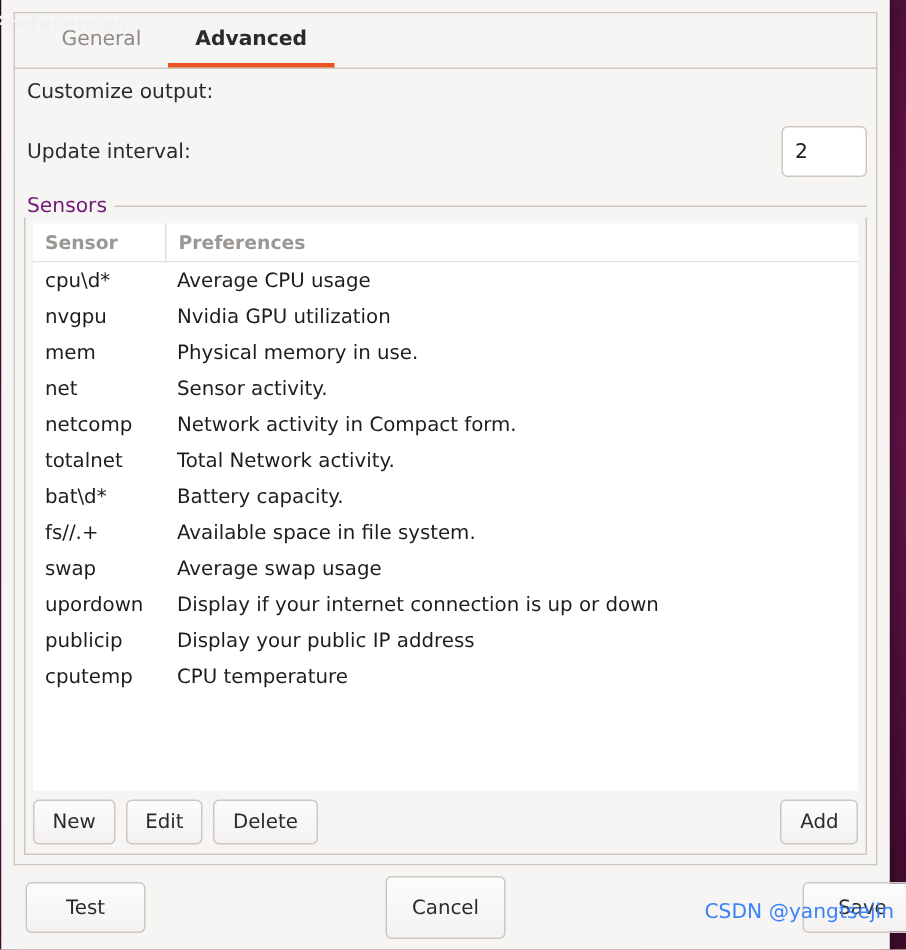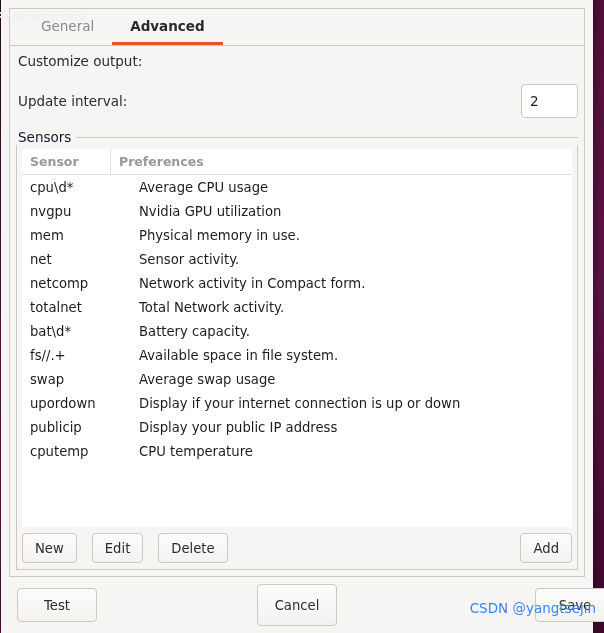--- a/index.html
+++ b/index.html
@@ -174,21 +174,21 @@
     min-height: 0;
   }
   #sensors-legend-row {
     display: flex;
     align-items: center;
     height: 16px;
     flex: 0 0 auto;
   }
   #sensors-legend {
     font-size: 13.5px;
-    color: #0f172a;
+    color: #701a75;
     padding-right: 5px;
     margin-left: 2px;
   }
   #sensors-legend-line {
     flex: 1 1 auto;
     height: 1px;
     background: #cdc7c2;
   }
   #sensors-body {
     border-left: 1px solid #cdc7c2;
@@ -233,21 +233,20 @@
     flex: 1 1 auto;
     overflow: hidden;
     background: #ffffff;
   }
   .list-row {
     display: flex;
     height: 24px;
     align-items: center;
     font-size: 13.2px;
     color: #1d1d1d;
-    gap: 21px;
   }
   .list-row .cell-sensor {
     width: 88px;
     flex: 0 0 88px;
     padding-left: 8px;
     box-sizing: border-box;
     white-space: nowrap;
     overflow: hidden;
   }
   .list-row .cell-desc {
@@ -258,21 +257,21 @@
     overflow: hidden;
   }
 
   
   #list-actions {
     display: flex;
     align-items: center;
     padding: 6px 5px 6px 5px;
     flex: 0 0 auto;
   }
-  #list-actions-left { display: flex; gap: 15px; }
+  #list-actions-left { display: flex; gap: 7px; }
   #list-actions-right { margin-left: auto; }
 
   .btn {
     background: linear-gradient(to bottom, #fcfcfc, #f4f2f1);
     border: 1px solid #cdc7c2;
     border-radius: 4px;
     font-size: 13.2px;
     color: #2b2b2b;
     font-family: "DejaVu Sans", "Liberation Sans", sans-serif;
     padding: 0 12px;

